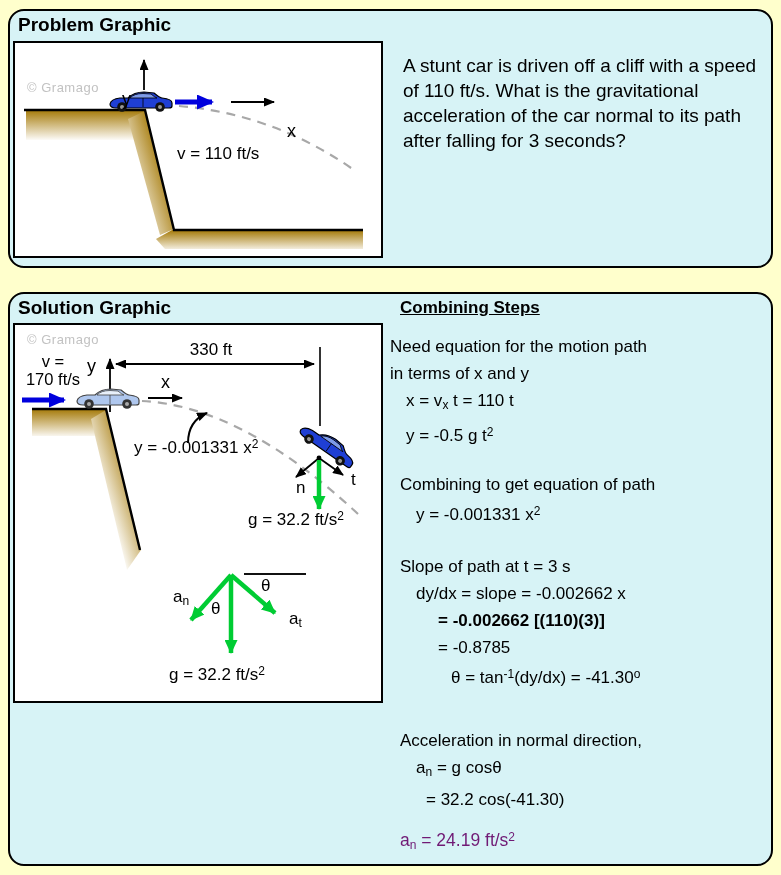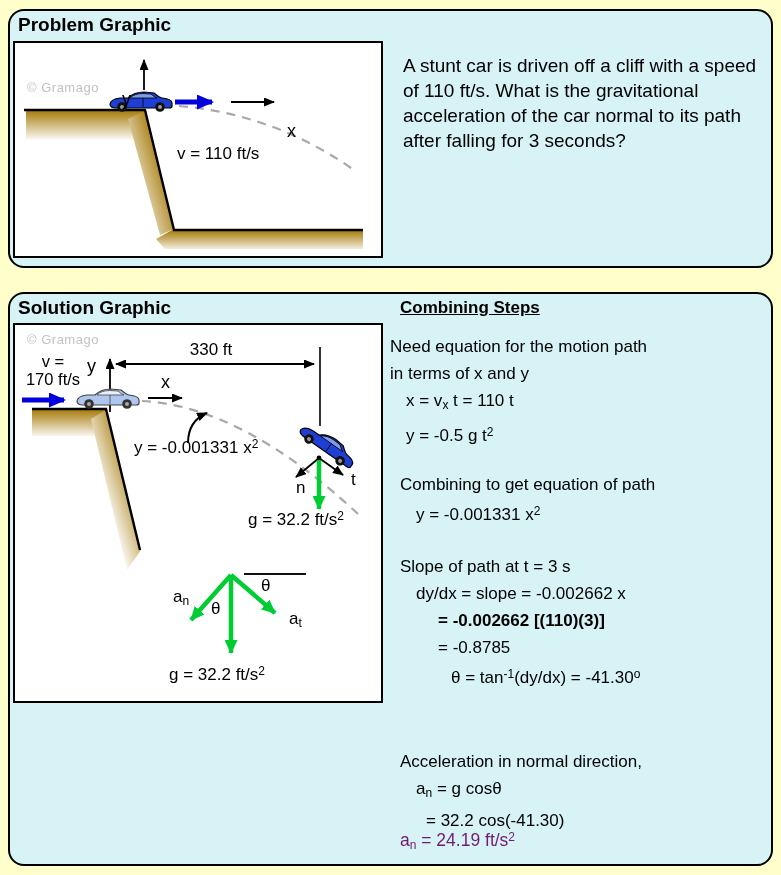--- a/index.html
+++ b/index.html
@@ -178,20 +178,20 @@
         <div style="padding-left: 16px;"><span>y = -0.001331 x</span><sup>2</sup></div>
       </div>
     <div class="para" style="left:390px;top:259px;">
         <div style="padding-left: 0px;"><span>Slope of path at t = 3 s</span></div>
         <div style="padding-left: 16px;"><span>dy/dx = slope = -0.002662 x</span></div>
         <div style="padding-left: 38px; font-weight: bold;"><span>= -0.002662 [(110)(3)]</span></div>
         <div style="padding-left: 38px;"><span>= -0.8785</span></div>
         <div style="padding-left: 8px; margin-left: 43px;"><span>θ = tan</span><sup>-1</sup><span>(dy/dx) = -41.30</span><sup>o</sup></div>
       </div>
     <div class="para" style="left:390px;top:433px;">
-        <div style="padding-left: 0px; margin-top: 21px;"><span>Acceleration in normal direction,</span></div>
+        <div style="padding-left: 0px;"><span>Acceleration in normal direction,</span></div>
         <div style="padding-left: 16px;"><span>a</span><sub>n</sub><span> = g cosθ</span></div>
         <div style="padding-left: 26px;"><span>= 32.2 cos(-41.30)</span></div>
       </div>
     <div class="result" style="left:390px;top:536px;"><span>a</span><sub>n</sub><span> = 24.19 ft/s</span><sup>2</sup></div>
   </div>
 
 </div>
 
 </body></html>

